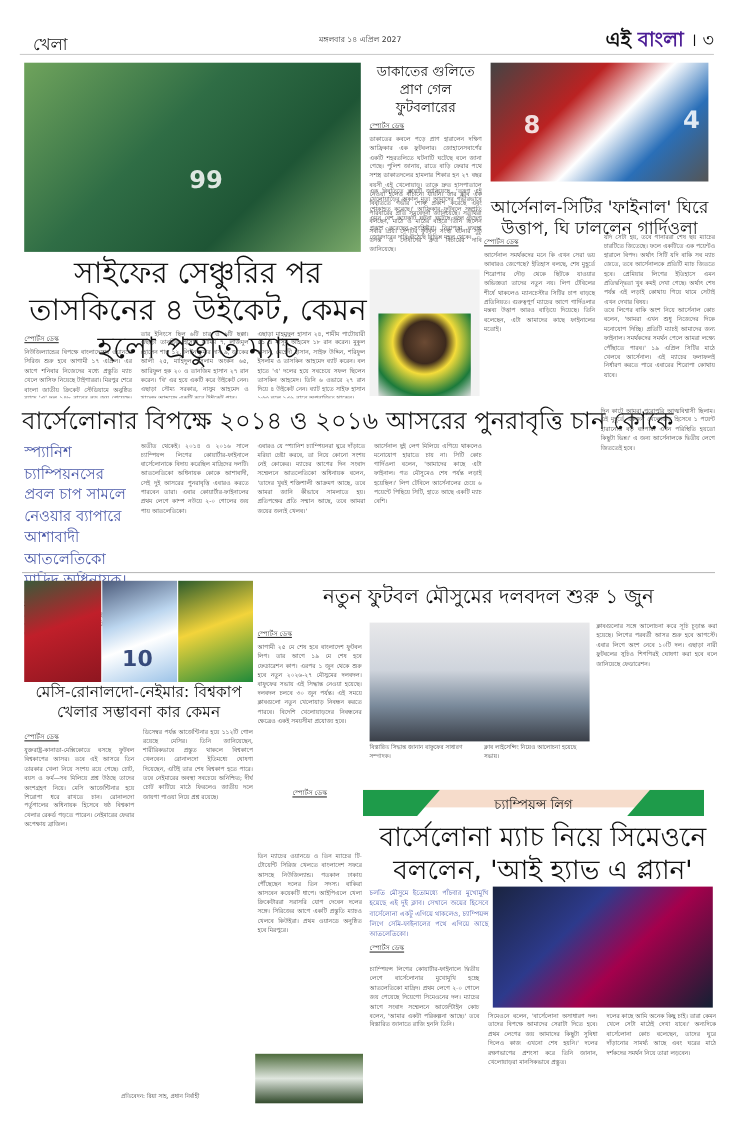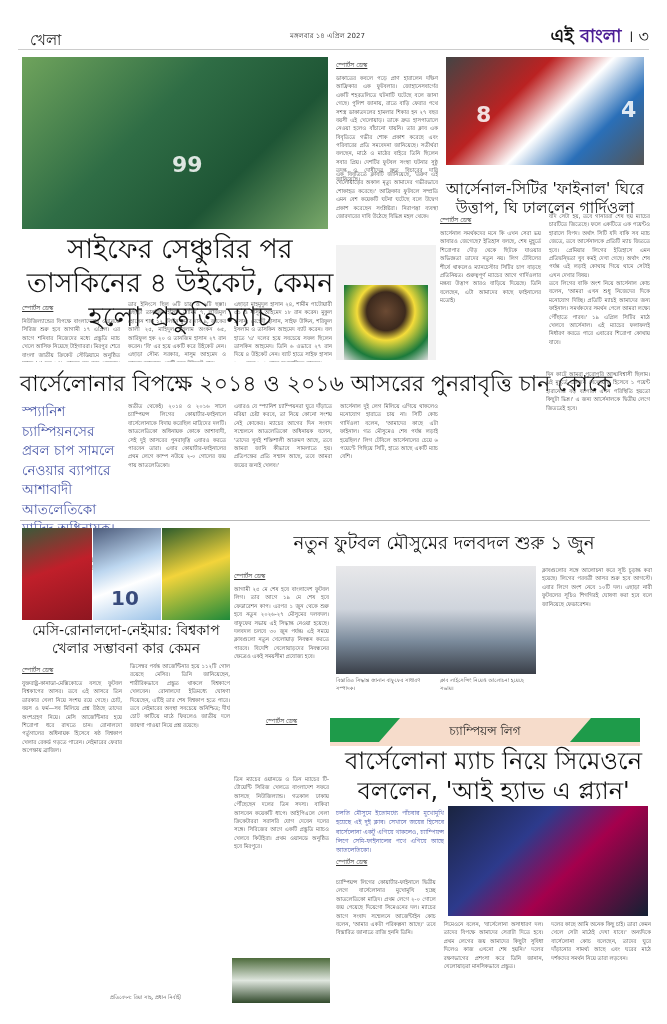--- a/index.html
+++ b/index.html
@@ -26,21 +26,21 @@
   .h-small { font-size: 13px; line-height: 1.3; text-align: center; color: #111; }
   .byline { font-size: 6px; color: #333; text-decoration: underline; margin: 3px 0; }
   .body-text { font-size: 5.4px; line-height: 1.55; color: #444; text-align: justify; }
   .cols3 { display: flex; gap: 8px; }
   .cols3 > div { flex: 1; }
   .cols2 { display: flex; gap: 8px; }
   .cols2 > div { flex: 1; }
   .blue-sub { color: #4a58a8; font-size: 13.5px; line-height: 1.45; }
   .caption { font-size: 5.2px; line-height: 1.45; color: #444; }
   .rule { background: #bbb; }
-  .banner { left: 330px; top: 718px; width: 310px; height: 28px; background: #f6dccb; }
+  .banner { left: 330px; top: 718px; width: 310px; height: 16px; background: #f6dccb; }
   .banner .tri-l { position: absolute; left: 0; top: 0; width: 70px; height: 24px; background: #1e9b4a; clip-path: polygon(0 0, 100% 0, 70% 100%, 0 100%); }
   .banner .tri-r { position: absolute; right: 0; top: 0; width: 70px; height: 24px; background: #1e9b4a; clip-path: polygon(30% 0, 100% 0, 100% 100%, 0 100%); }
   .banner .label { position: absolute; left: 0; right: 0; top: 4px; text-align: center; font-size: 12px; color: #222; }
   .box-grey { background: #f2f2f2; }
 </style>
 </head>
 <body>
 
 <div class="abs header"></div>
 <div class="abs section-name">খেলা</div>
@@ -49,20 +49,21 @@
   <span>এই</span>
   <span class="accent">বাংলা</span>
   <span style="font-weight:normal;font-size:16px">। ৩</span>
 </div>
 
 <div class="abs photo ph-green" style="left:22px;top:57px;width:306px;height:172px;">
   <div class="jersey" style="left:150px;top:95px;color:#fff">99</div>
 </div>
 
 <div class="abs" style="left:336px;top:57px;width:102px;">
+  <div class="h-small" style="font-size:12.5px">ডাকাতের গুলিতে প্রাণ গেল ফুটবলারের</div>
   <div class="byline">স্পোর্টস ডেস্ক</div>
   <div class="body-text">ডাকাতের কবলে পড়ে প্রাণ হারালেন দক্ষিণ আফ্রিকার এক ফুটবলার। জোহানেসবার্গের একটি শহরতলিতে ঘটনাটি ঘটেছে বলে জানা গেছে। পুলিশ জানায়, রাতে বাড়ি ফেরার পথে সশস্ত্র ডাকাতদলের হামলার শিকার হন ২৭ বছর বয়সী এই খেলোয়াড়। তাকে দ্রুত হাসপাতালে নেওয়া হলেও বাঁচানো যায়নি। তার ক্লাব এক বিবৃতিতে গভীর শোক প্রকাশ করেছে এবং পরিবারের প্রতি সমবেদনা জানিয়েছে। সতীর্থরা বলছেন, মাঠে ও মাঠের বাইরে তিনি ছিলেন সবার প্রিয়। দেশটির ফুটবল সংস্থা ঘটনার সুষ্ঠু তদন্ত ও দোষীদের দ্রুত বিচারের দাবি জানিয়েছে।</div>
 </div>
 
 <div class="abs photo ph-red" style="left:446px;top:57px;width:198px;height:108px;">
   <div class="jersey" style="left:30px;top:45px">8</div>
   <div class="jersey" style="left:175px;top:40px">4</div>
 </div>
 
 <div class="abs" style="left:440px;top:180px;width:210px;">

